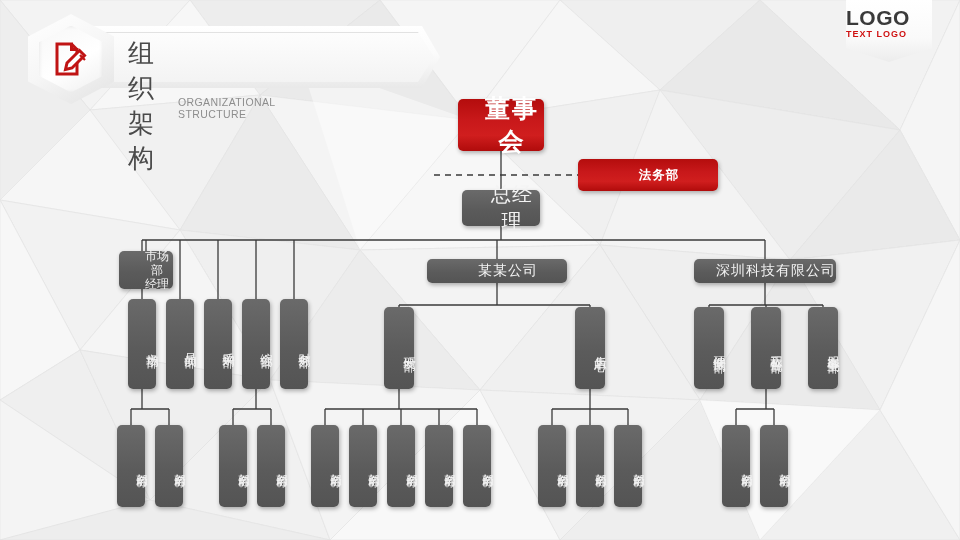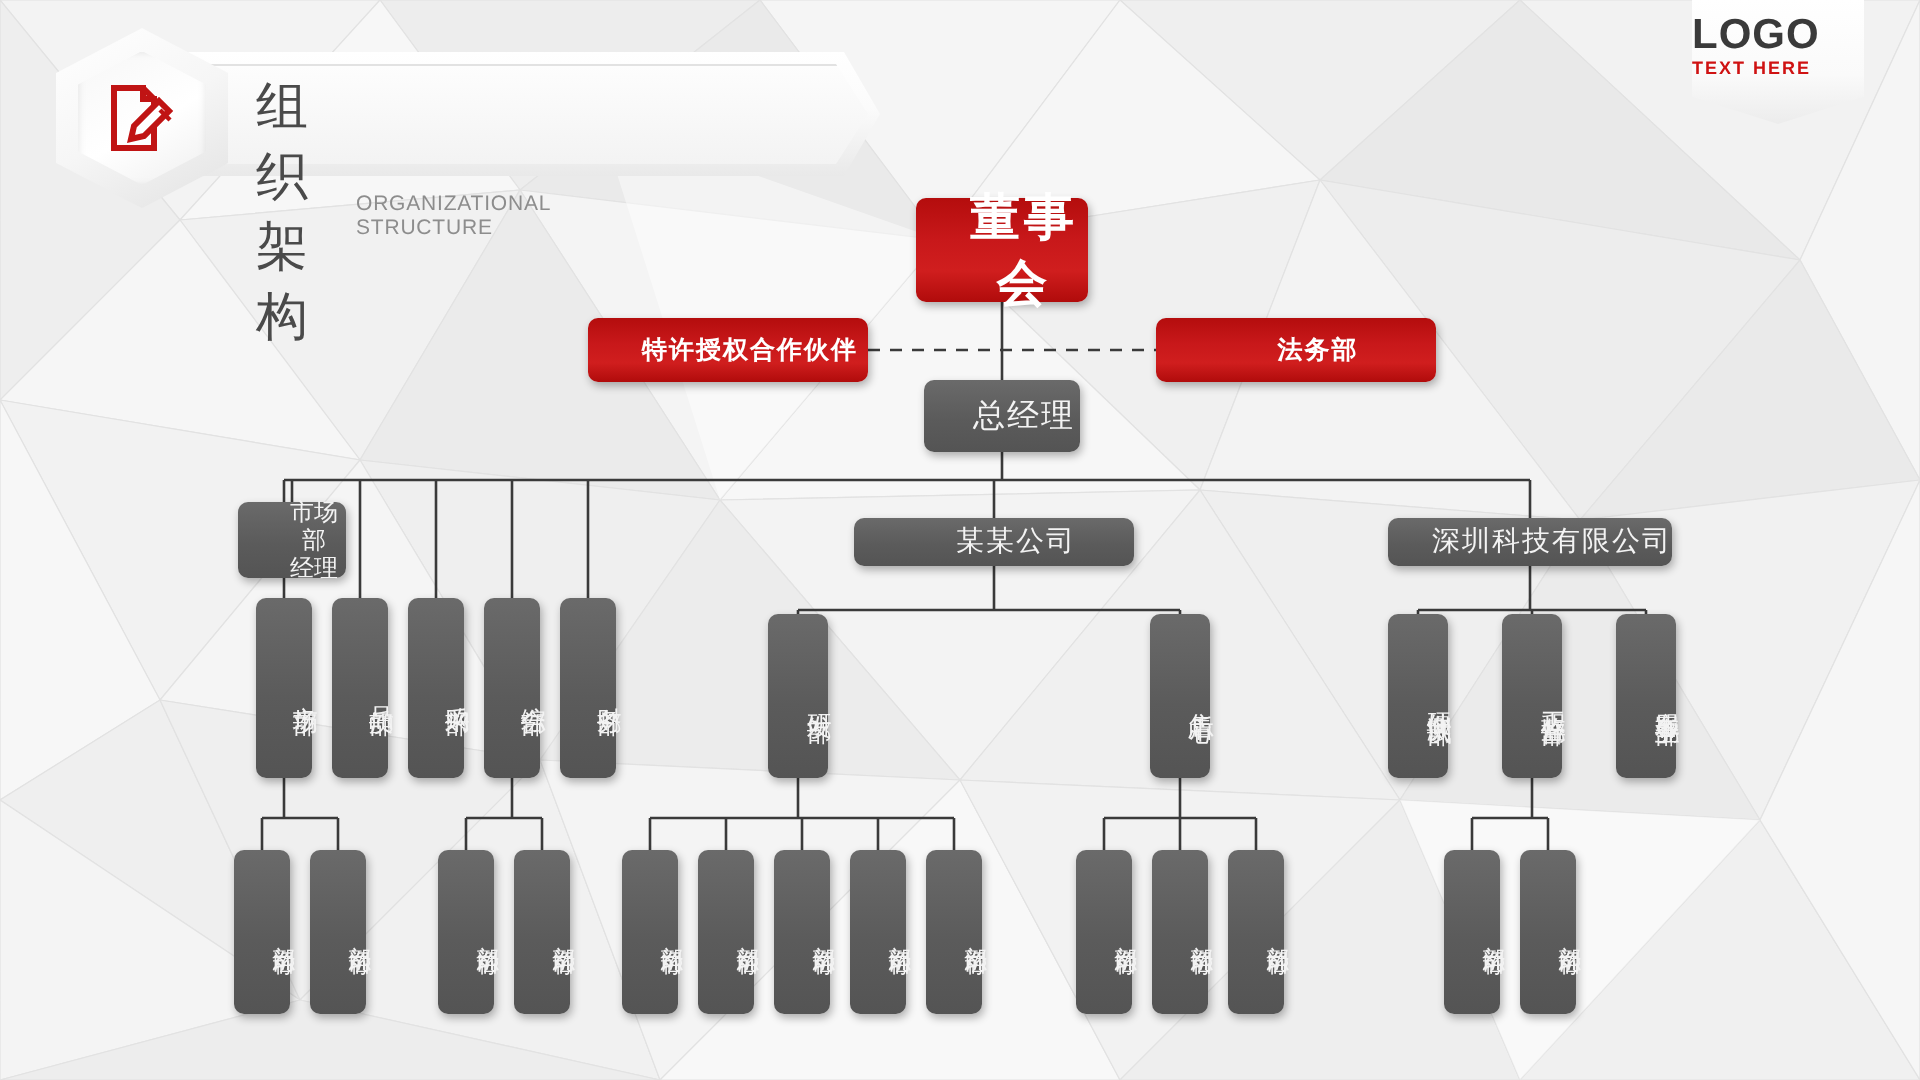--- a/index.html
+++ b/index.html
@@ -84,21 +84,21 @@
     color:#ffffff;font-weight:bold;
   }
   .node.vert{
     writing-mode:vertical-rl;text-orientation:upright;
     letter-spacing:1px;line-height:1.05;
   }
   .node.vert > span{writing-mode:vertical-rl;text-orientation:upright;}
 
   .n-board{font-size:25px;letter-spacing:2px;}
   .n-red-side{font-size:12.5px;letter-spacing:1px;}
-  .n-gm{font-size:16px;letter-spacing:1px;}
+  .n-gm{font-size:20px;letter-spacing:1px;}
   .n-company{font-size:14px;letter-spacing:1px;}
   .n-mgr{font-size:12px;line-height:14px;letter-spacing:0;}
   .n-dept{font-size:12.5px;}
   .n-leaf{font-size:11.5px;}
 </style>
 </head>
 <body>
 
 <div id="stage">
 
@@ -186,21 +186,21 @@
         <path d="M3 3 h14.5 l0 5.5 h5.5 V33 H3 Z" fill="none" stroke="#c01414" stroke-width="3"></path>
         <path d="M17.5 3 L23 8.5" fill="none" stroke="#c01414" stroke-width="3"></path>
         <path d="M25.5 9.5 l5 5 -12.5 12.5 -6.5 1.5 1.5 -6.5 Z" fill="#ffffff" stroke="#c01414" stroke-width="3"></path>
         <path d="M26 14 l5 5" stroke="#c01414" stroke-width="2.2" fill="none"></path>
       </svg>
     </div>
   </div>
 
   <div class="logo">
     <div class="logo-main">LOGO</div>
-    <div class="logo-sub">TEXT HERE</div>
+    <div class="logo-sub">TEXT LOGO</div>
   </div>
 
   <svg id="lines" viewBox="0 0 960 540">
       <line x1="501" y1="151" x2="501" y2="190" stroke="#3a3a3a" stroke-width="1.3"></line>
       <line x1="434" y1="175" x2="578" y2="175" stroke="#3a3a3a" stroke-width="1.3" stroke-dasharray="6,5"></line>
       <line x1="501" y1="226" x2="501" y2="240" stroke="#3a3a3a" stroke-width="1.3"></line>
       <line x1="142" y1="240" x2="765" y2="240" stroke="#3a3a3a" stroke-width="1.3"></line>
       <line x1="142" y1="240" x2="142" y2="299" stroke="#3a3a3a" stroke-width="1.3"></line>
       <line x1="180" y1="240" x2="180" y2="299" stroke="#3a3a3a" stroke-width="1.3"></line>
       <line x1="218" y1="240" x2="218" y2="299" stroke="#3a3a3a" stroke-width="1.3"></line>
@@ -241,23 +241,20 @@
       <line x1="766" y1="389" x2="766" y2="409" stroke="#3a3a3a" stroke-width="1.3"></line>
       <line x1="736" y1="409" x2="774" y2="409" stroke="#3a3a3a" stroke-width="1.3"></line>
       <line x1="736" y1="409" x2="736" y2="425" stroke="#3a3a3a" stroke-width="1.3"></line>
       <line x1="774" y1="409" x2="774" y2="425" stroke="#3a3a3a" stroke-width="1.3"></line>
     </svg>
 
   <div id="chart">
       <div class="node red n-board" style="left: 458px; top: 99px; width: 86px; height: 52px;">
         <span>董事会</span>
       </div>
-      <div class="node red n-red-side" style="left: 294px; top: 159px; width: 140px; height: 32px;">
-        <span>特许授权合作伙伴</span>
-      </div>
       <div class="node red n-red-side" style="left: 578px; top: 159px; width: 140px; height: 32px;">
         <span>法务部</span>
       </div>
       <div class="node gray n-gm" style="left: 462px; top: 190px; width: 78px; height: 36px;">
         <span>总经理</span>
       </div>
       <div class="node gray n-mgr" style="left: 119px; top: 251px; width: 54px; height: 38px; flex-direction: column;">
         <div>市场部</div>
         <div>经理</div>
       </div>

